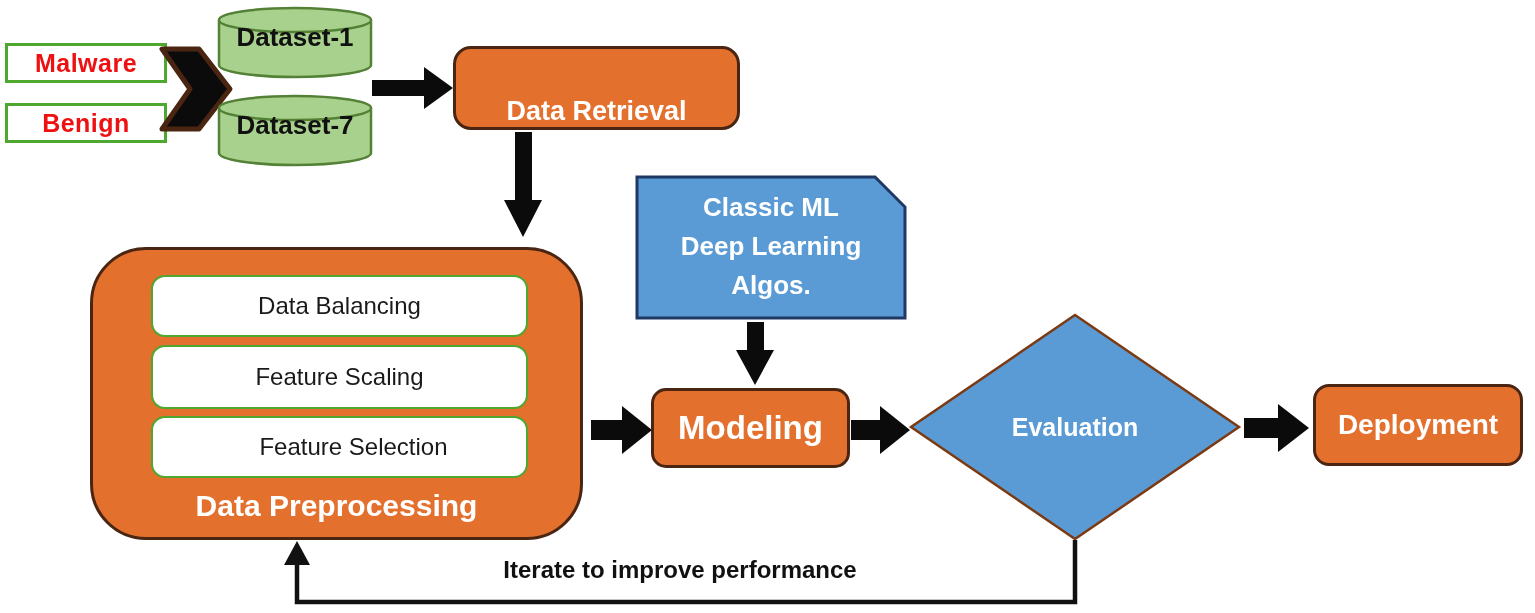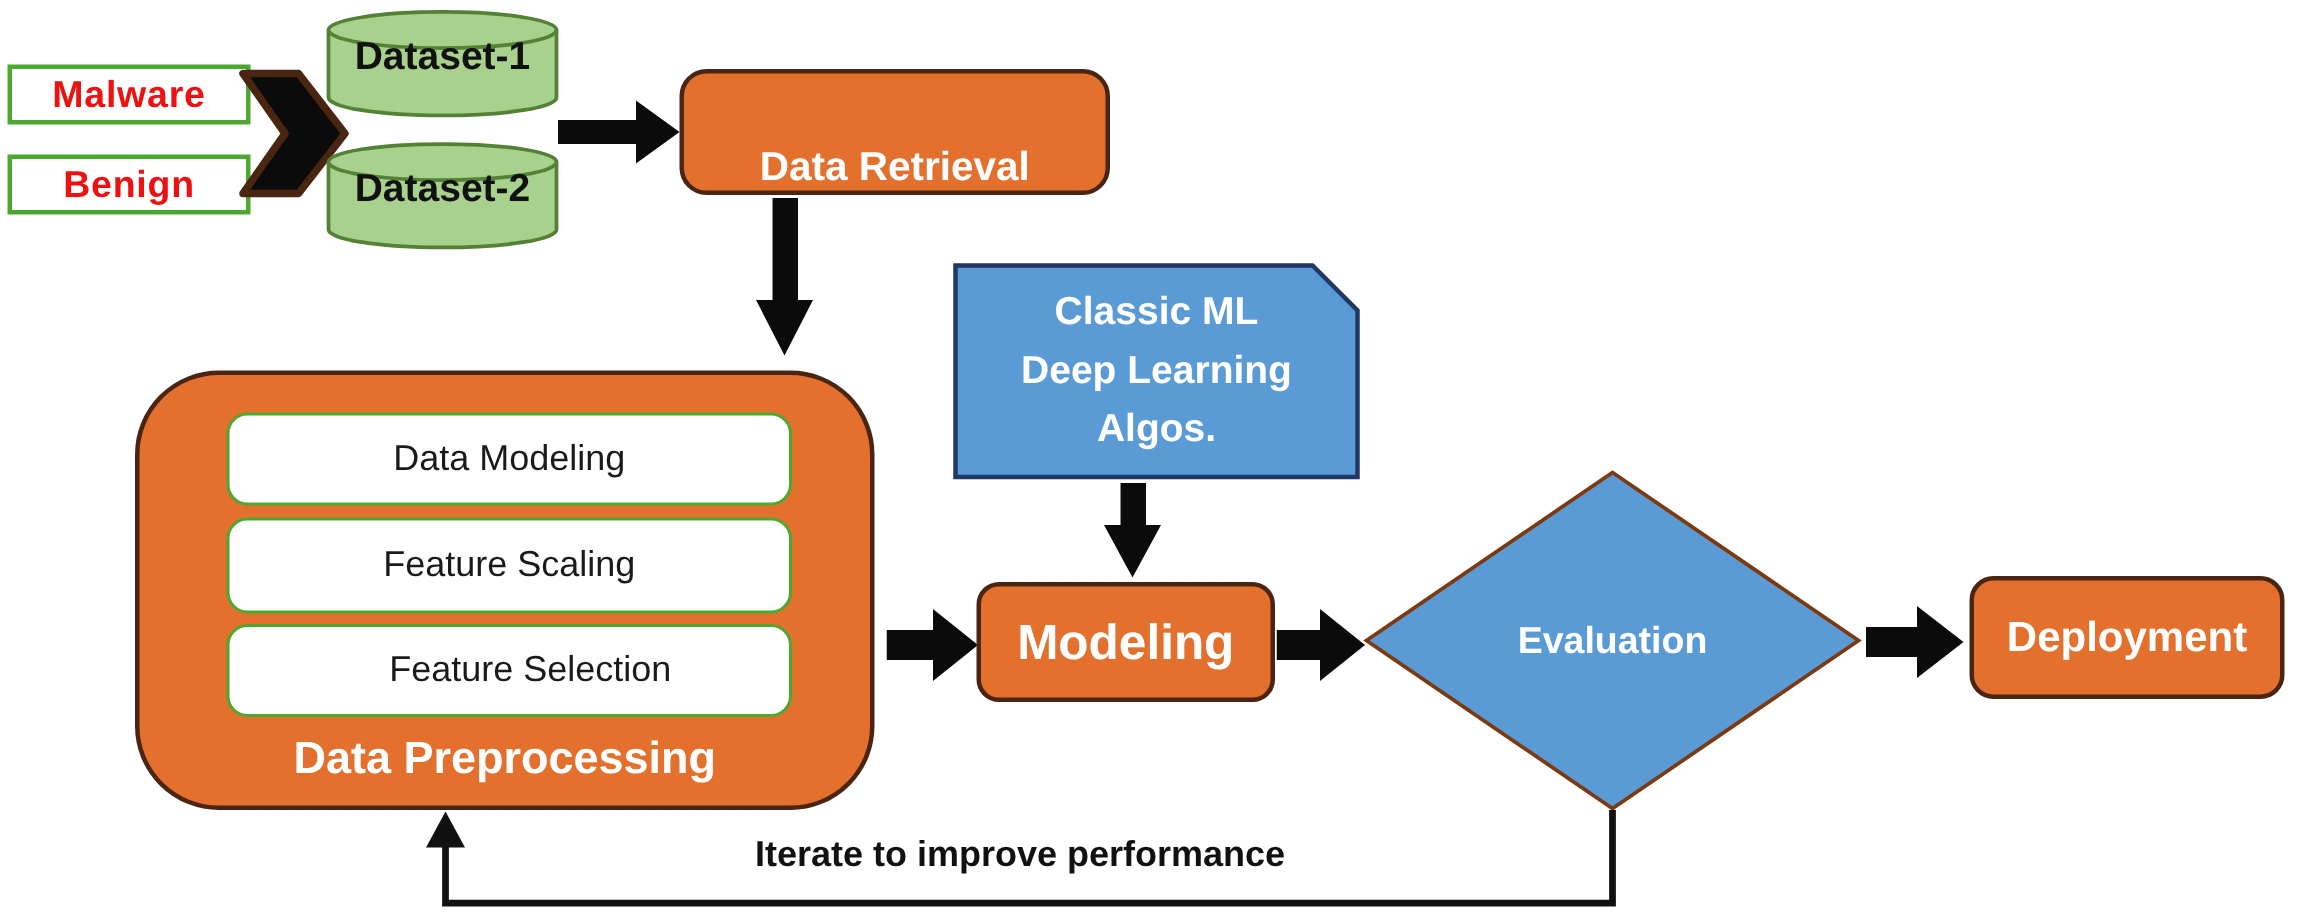--- a/index.html
+++ b/index.html
@@ -80,38 +80,38 @@
       <path d="M2,14 V59 A76,12 0 0 0 154,59 V14" fill="#A9D18E" stroke="#538135" stroke-width="2.5"></path>
       <ellipse cx="78" cy="14" rx="76" ry="12" fill="#A9D18E" stroke="#538135" stroke-width="2.5"></ellipse>
     </svg>
     <div class="cyl-label">Dataset-1</div>
   </div>
   <div class="abs" style="left:217px;top:94px;width:156px;height:74px;">
     <svg width="156" height="74" viewBox="0 0 156 74">
       <path d="M2,14 V59 A76,12 0 0 0 154,59 V14" fill="#A9D18E" stroke="#538135" stroke-width="2.5"></path>
       <ellipse cx="78" cy="14" rx="76" ry="12" fill="#A9D18E" stroke="#538135" stroke-width="2.5"></ellipse>
     </svg>
-    <div class="cyl-label">Dataset-2</div>
+    <div class="cyl-label">Dataset-7</div>
   </div>
 
   <svg class="abs" style="left:372px;top:66px;" width="82" height="44" viewBox="0 0 82 44">
     <polygon points="0,14 52,14 52,1 81,22 52,43 52,30 0,30" fill="#0b0b0b"></polygon>
   </svg>
 
   <div class="node-orange" style="left:453px;top:46px;width:287px;height:84px;font-size:27px;align-items:flex-end;">
     <span>Data Retrieval</span>
   </div>
 
   <svg class="abs" style="left:503px;top:132px;" width="40" height="106" viewBox="0 0 40 106">
     <polygon points="12,0 29,0 29,68 39,68 20,105 1,68 12,68" fill="#0b0b0b"></polygon>
   </svg>
 
   <div id="preprocessing">
     <div class="step-box" style="top:25px;">
-      <span>Data Modeling</span>
+      <span>Data Balancing</span>
     </div>
     <div class="step-box" style="top:95px;height:64px;">
       <span>Feature Scaling</span>
     </div>
     <div class="step-box" style="top:166px;padding-left:28px;">
       <span>Feature Selection</span>
     </div>
     <div id="preprocessing-title">Data Preprocessing</div>
   </div>
 

